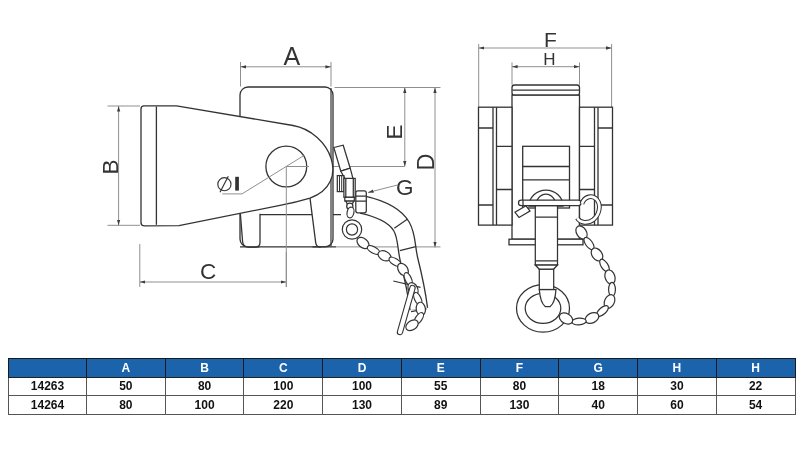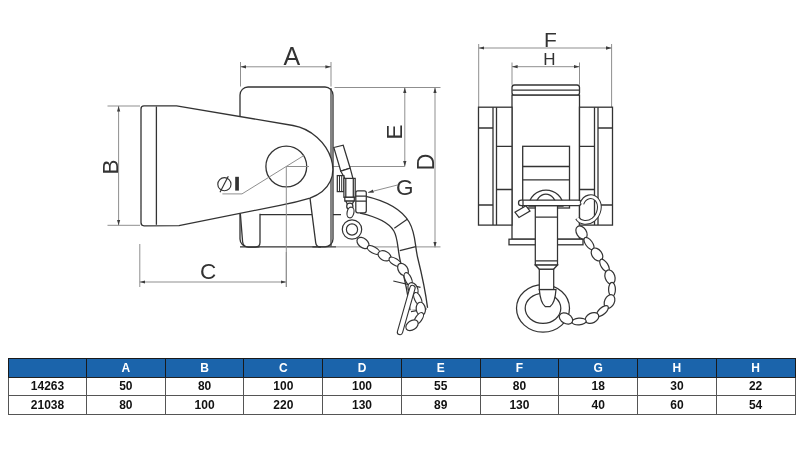--- a/index.html
+++ b/index.html
@@ -224,21 +224,21 @@
         <td>80</td>
         <td>100</td>
         <td>100</td>
         <td>55</td>
         <td>80</td>
         <td>18</td>
         <td>30</td>
         <td>22</td>
       </tr>
 <tr class="r2">
-        <td>21038</td>
+        <td>14264</td>
         <td>80</td>
         <td>100</td>
         <td>220</td>
         <td>130</td>
         <td>89</td>
         <td>130</td>
         <td>40</td>
         <td>60</td>
         <td>54</td>
       </tr>

